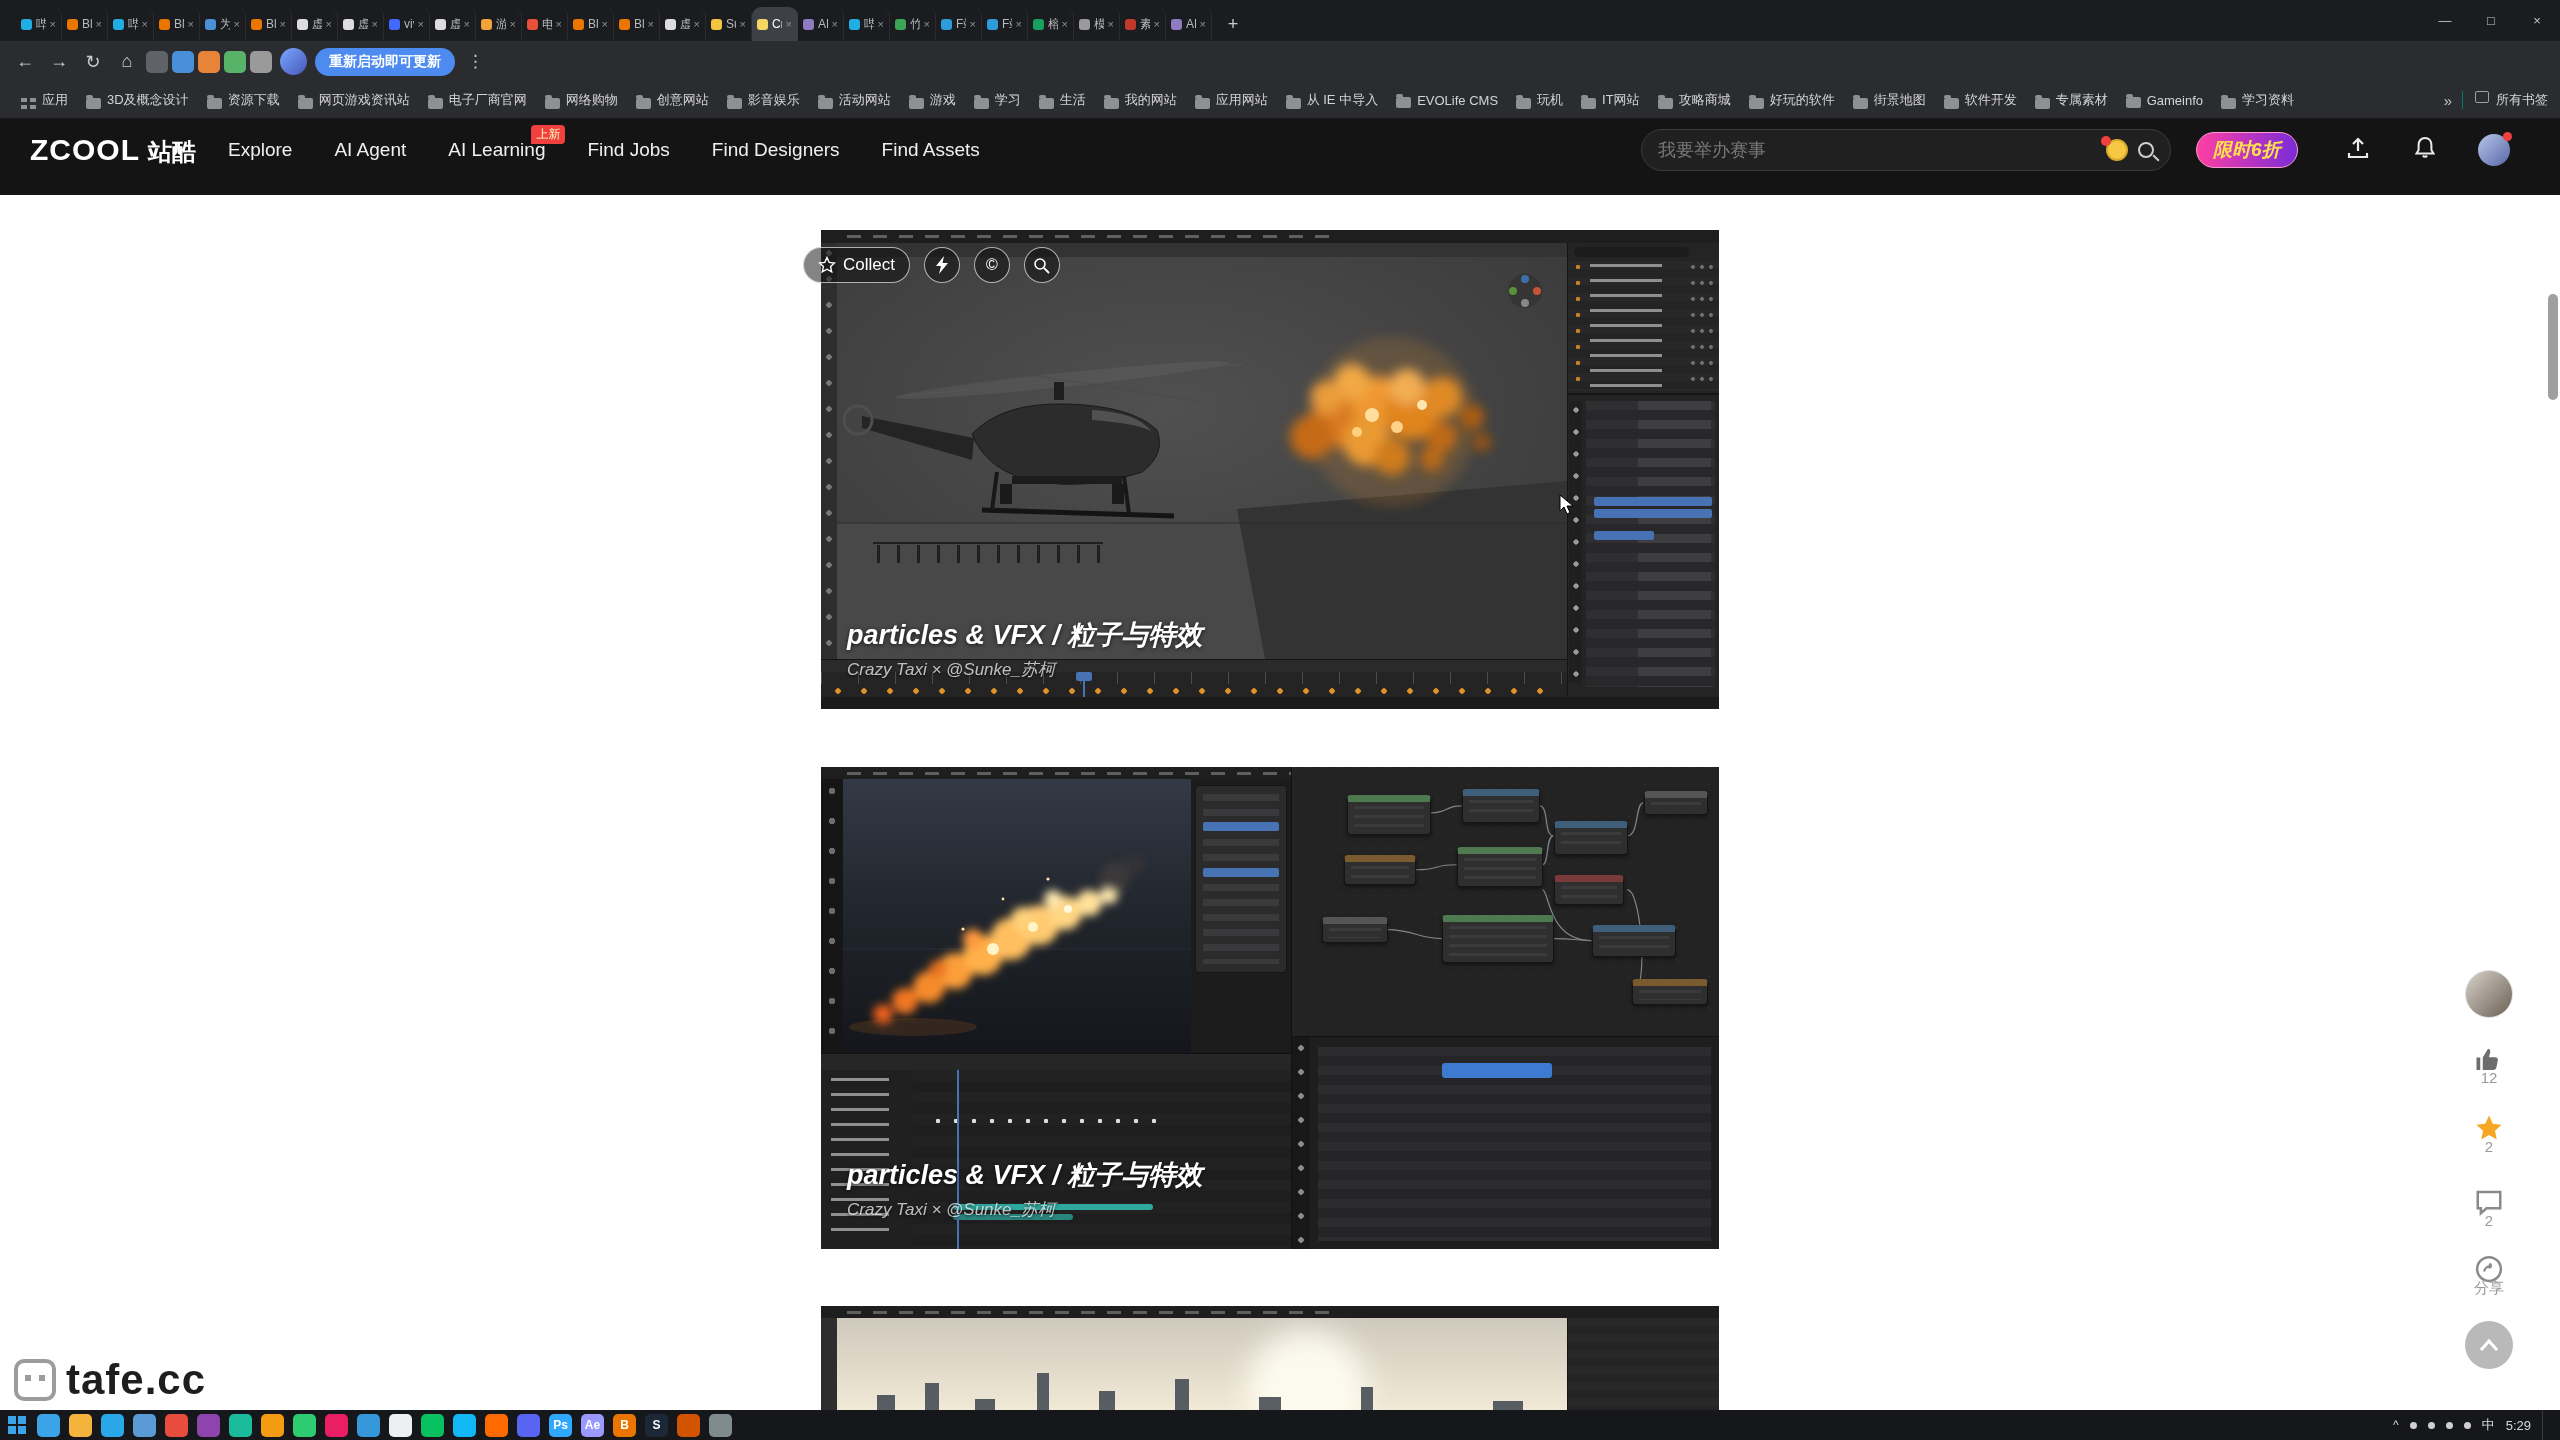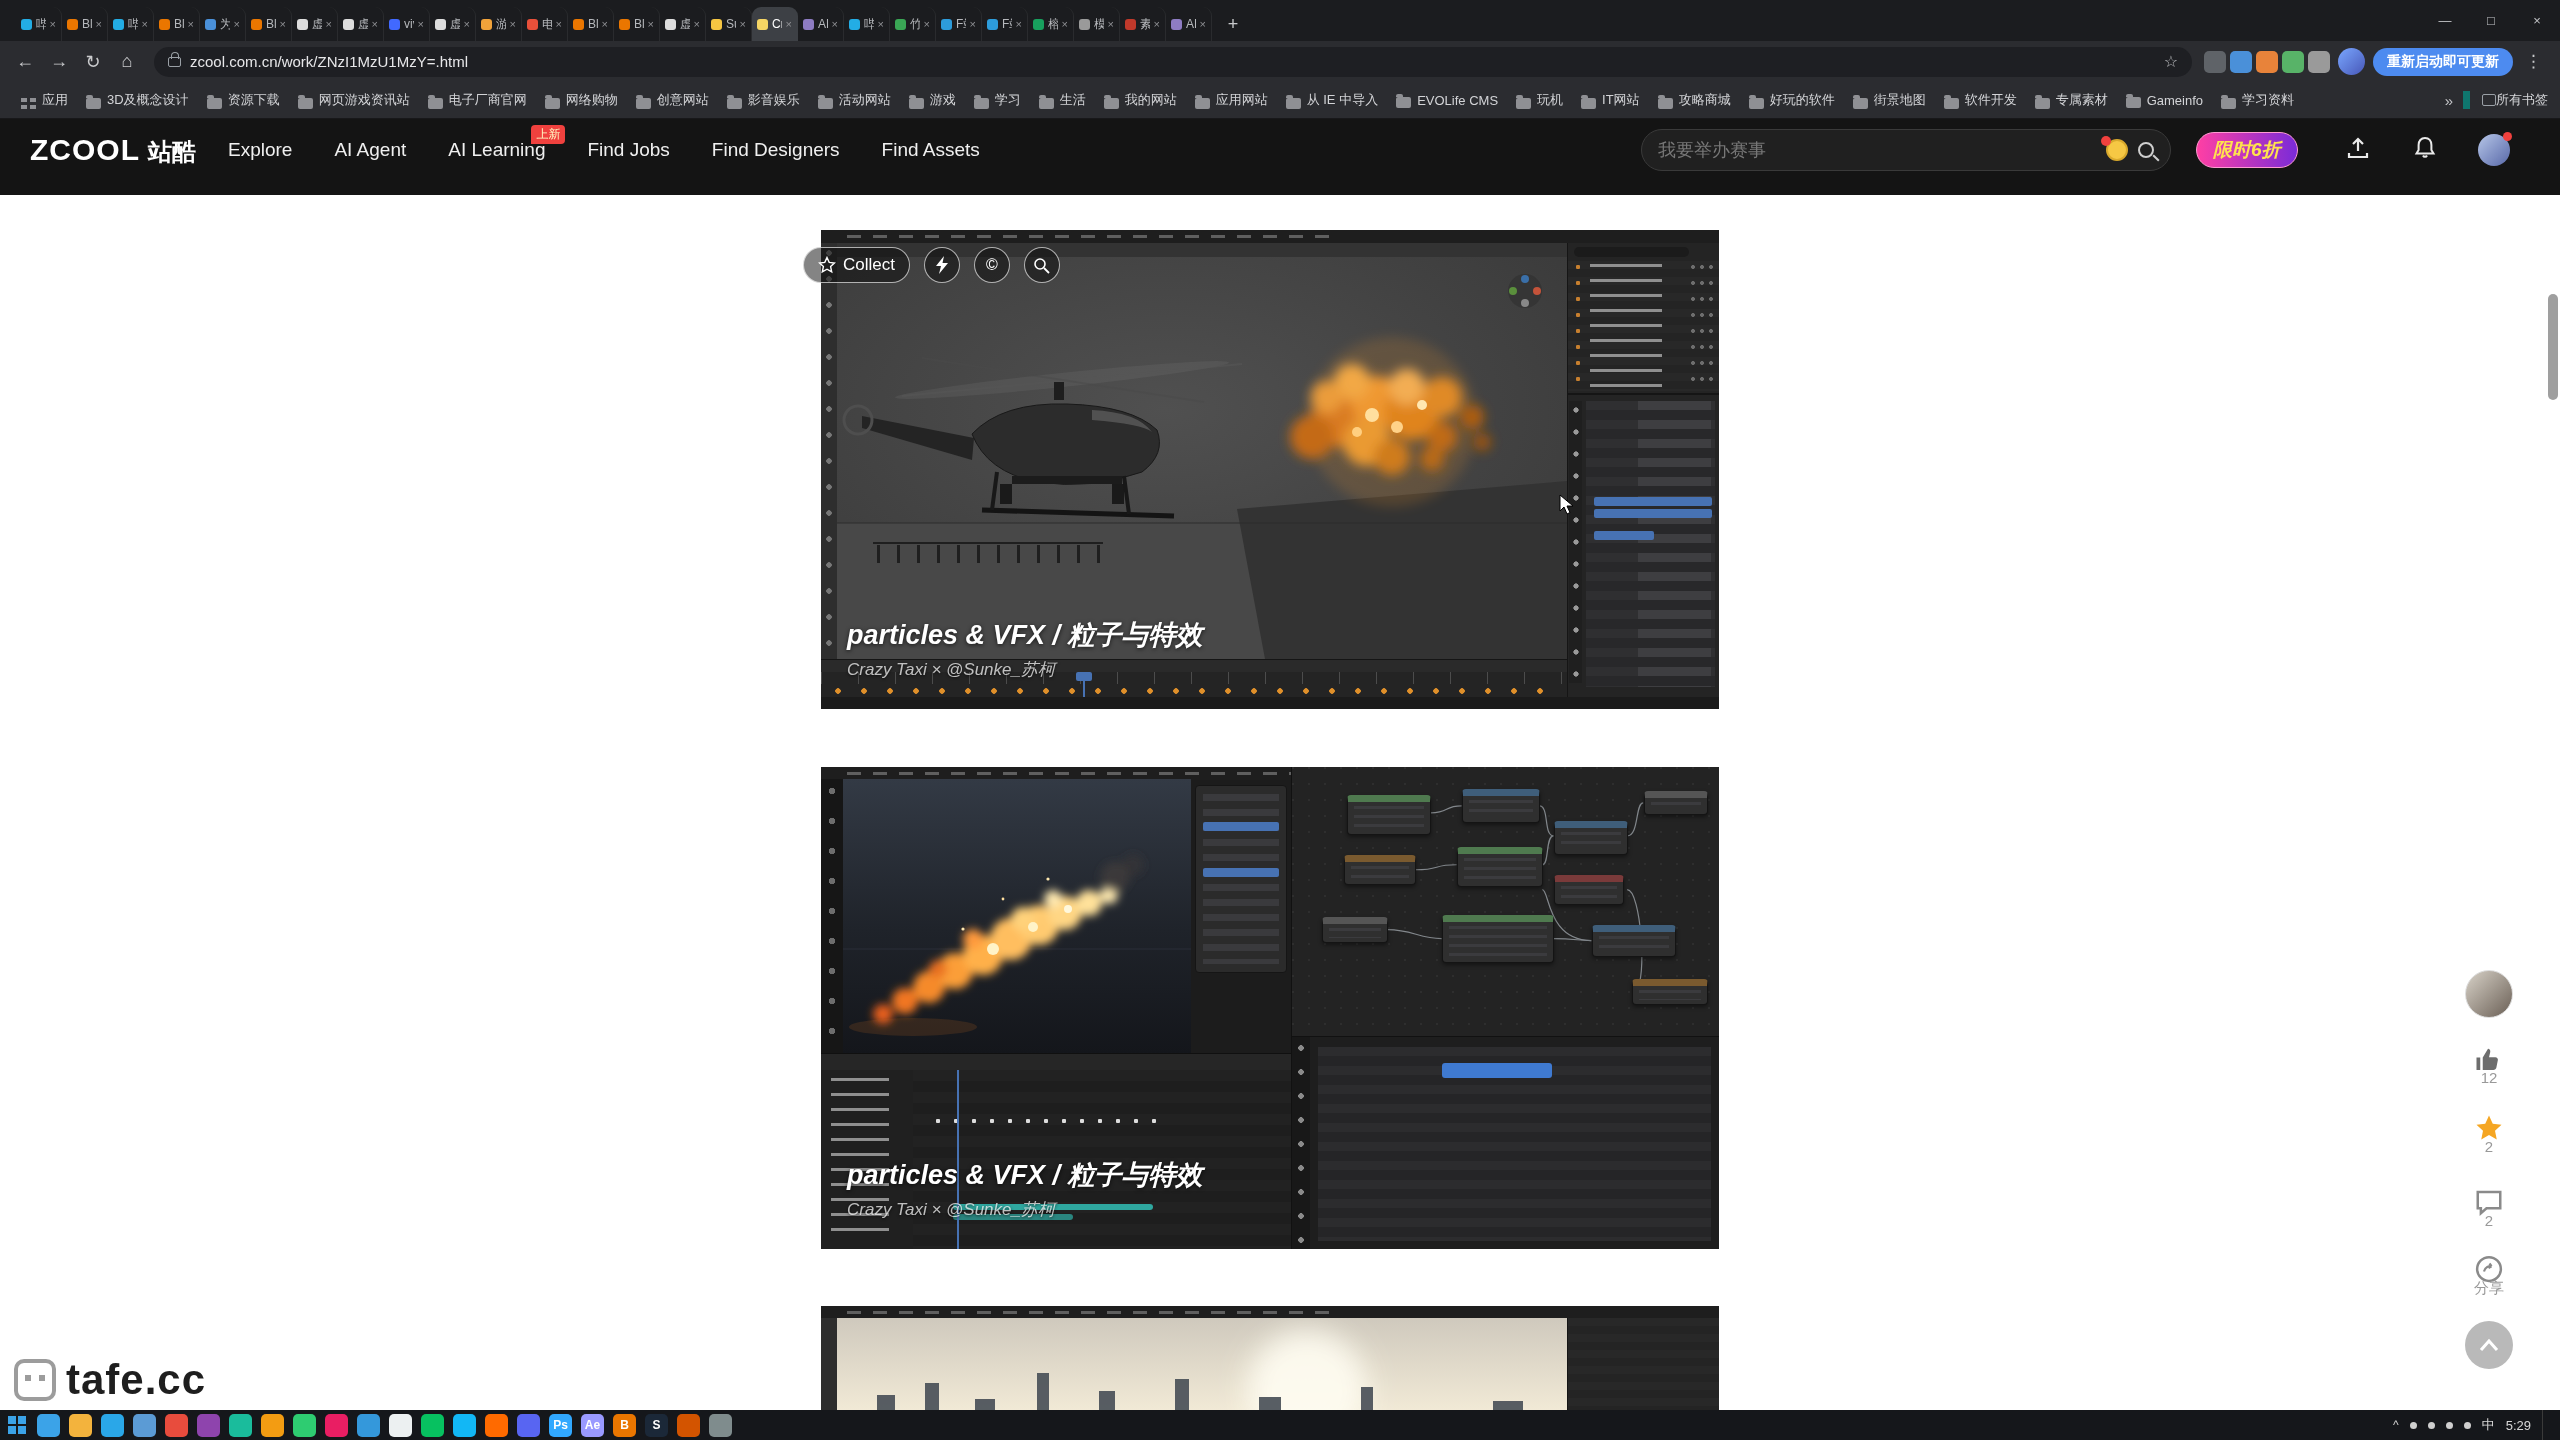--- a/index.html
+++ b/index.html
@@ -39,21 +39,21 @@
 .folder::before{content:"";position:absolute;top:-3px;left:0;width:7px;height:3px;background:#8f9094;border-radius:2px 2px 0 0}
 .folder.grid{background:transparent}
 .folder.grid::before{display:none}
 .folder.grid::after{content:"";position:absolute;inset:0;background:
  linear-gradient(#8f9094,#8f9094) 0 0/6px 4px no-repeat,
  linear-gradient(#8f9094,#8f9094) 9px 0/6px 4px no-repeat,
  linear-gradient(#8f9094,#8f9094) 0 7px/6px 4px no-repeat,
  linear-gradient(#8f9094,#8f9094) 9px 7px/6px 4px no-repeat}
 .bm-right{display:flex;align-items:center;gap:10px;flex:none;padding-left:8px}
 .bm-chev{color:#c3c4c7;font-size:15px}
-.allbm{display:flex;align-items:center;border-left:7px solid #0f766e;padding-left:12px}
+.allbm{display:flex;gap:7px;border-left:1px solid #0f766e;padding-left:12px}
 .rlist-ico{width:14px;height:12px;border:1.5px solid #9aa0a6;border-radius:2px}
 
 
 .viewport{position:absolute;top:119px;left:0;right:0;bottom:30px;background:#fff;overflow:hidden}
 
 
 .zc-header{position:absolute;top:0;left:0;width:100%;height:76px;background:#141414}
 .zc-logo{position:absolute;left:30px;top:14px;display:flex;align-items:baseline;gap:8px;color:#fff}
 .zc-logo .en{font-size:30px;font-weight:900;letter-spacing:1px}
 .zc-logo .cn{font-size:24px;font-weight:bold}
@@ -323,25 +323,20 @@
       <span>□</span>
       <span>×</span>
     </div>
   </div>
 
   <div class="toolbar">
     <span class="nav-ico">←</span>
     <span class="nav-ico">→</span>
     <span class="nav-ico">↻</span>
     <span class="nav-ico">⌂</span>
-    <div class="omnibox">
-      <span class="omni-lock"></span>
-      <span class="url">zcool.com.cn/work/ZNzI1MzU1MzY=.html</span>
-      <span class="omni-star">☆</span>
-    </div>
     <span class="ext" style="background:#5f6368"></span>
     <span class="ext" style="background:#4a90d9"></span>
     <span class="ext" style="background:#e8833a"></span>
     <span class="ext" style="background:#58b368"></span>
     <span class="ext" style="background:#9a9a9a"></span>
     <span class="tb-avatar"></span>
     <span class="update-pill">重新启动即可更新</span>
     <span class="menu-dots">⋮</span>
   </div>
 

